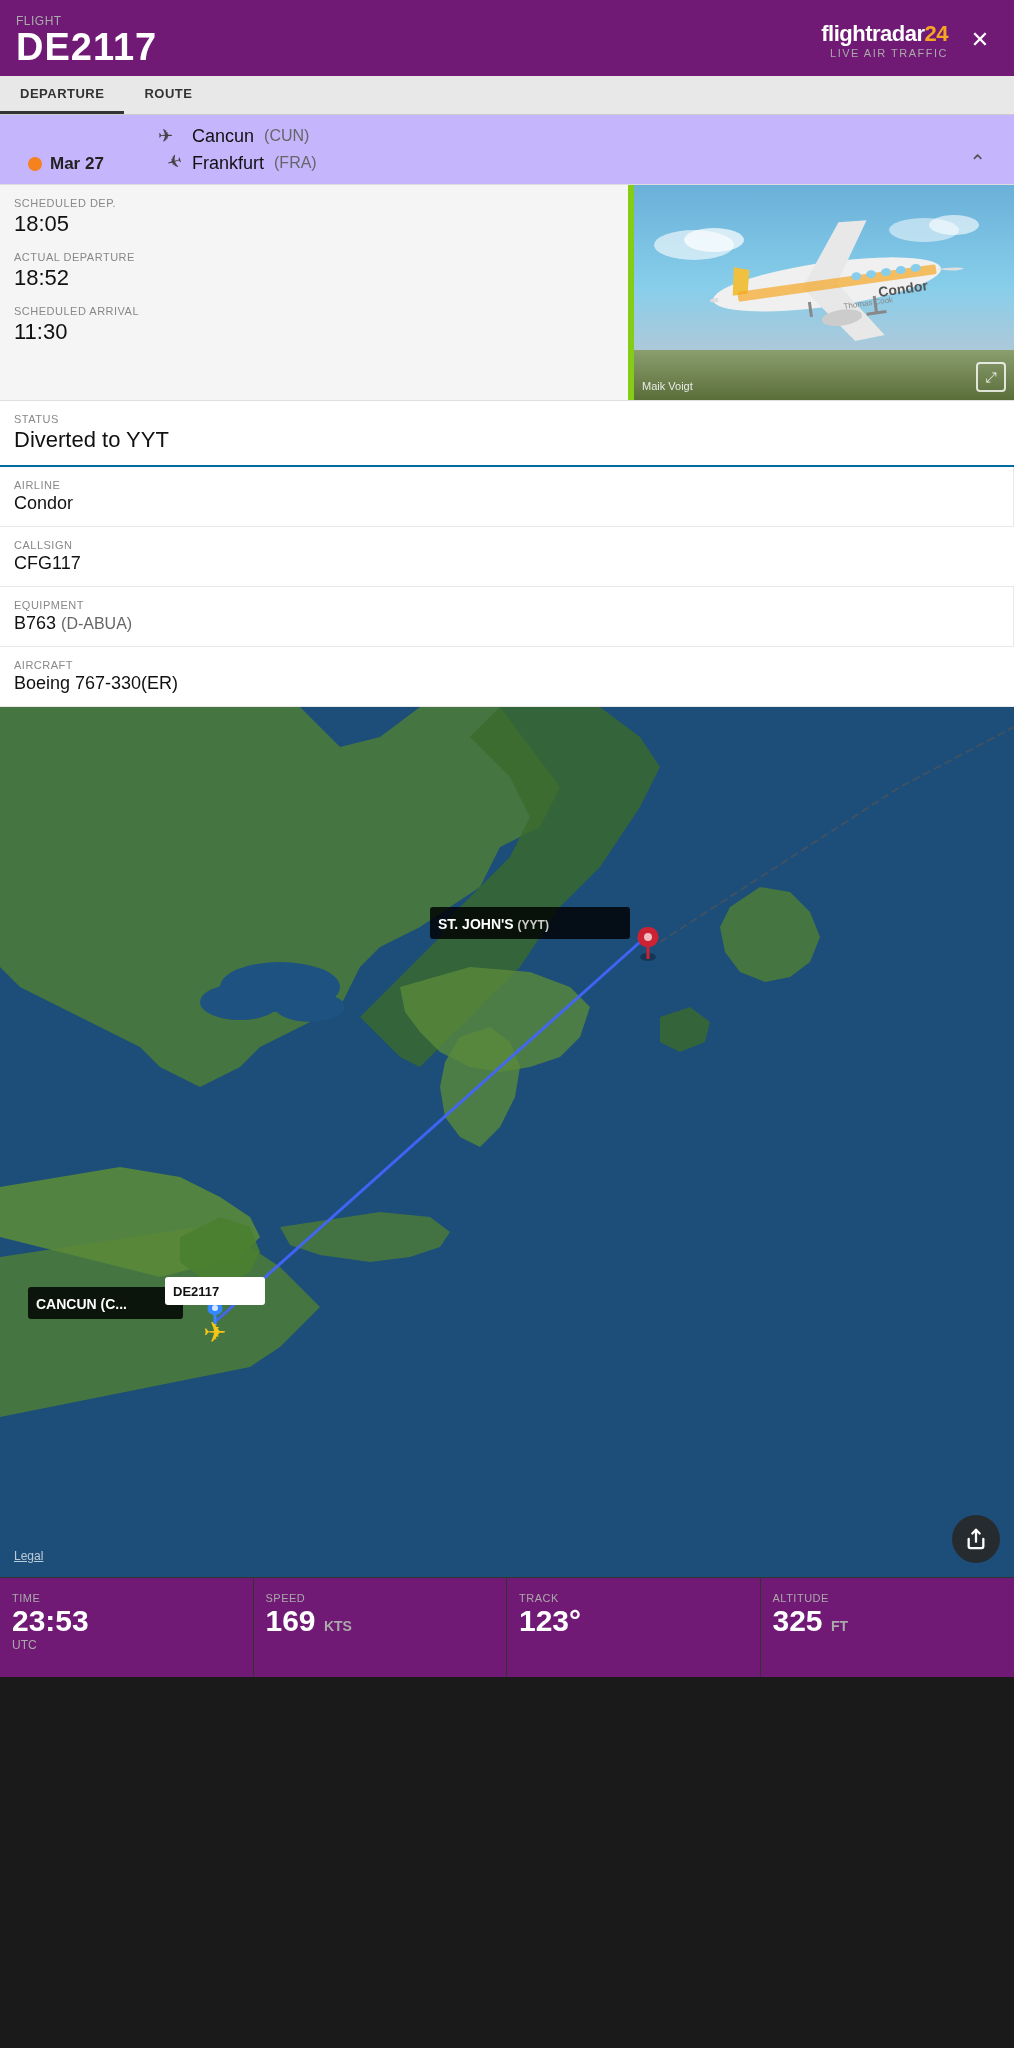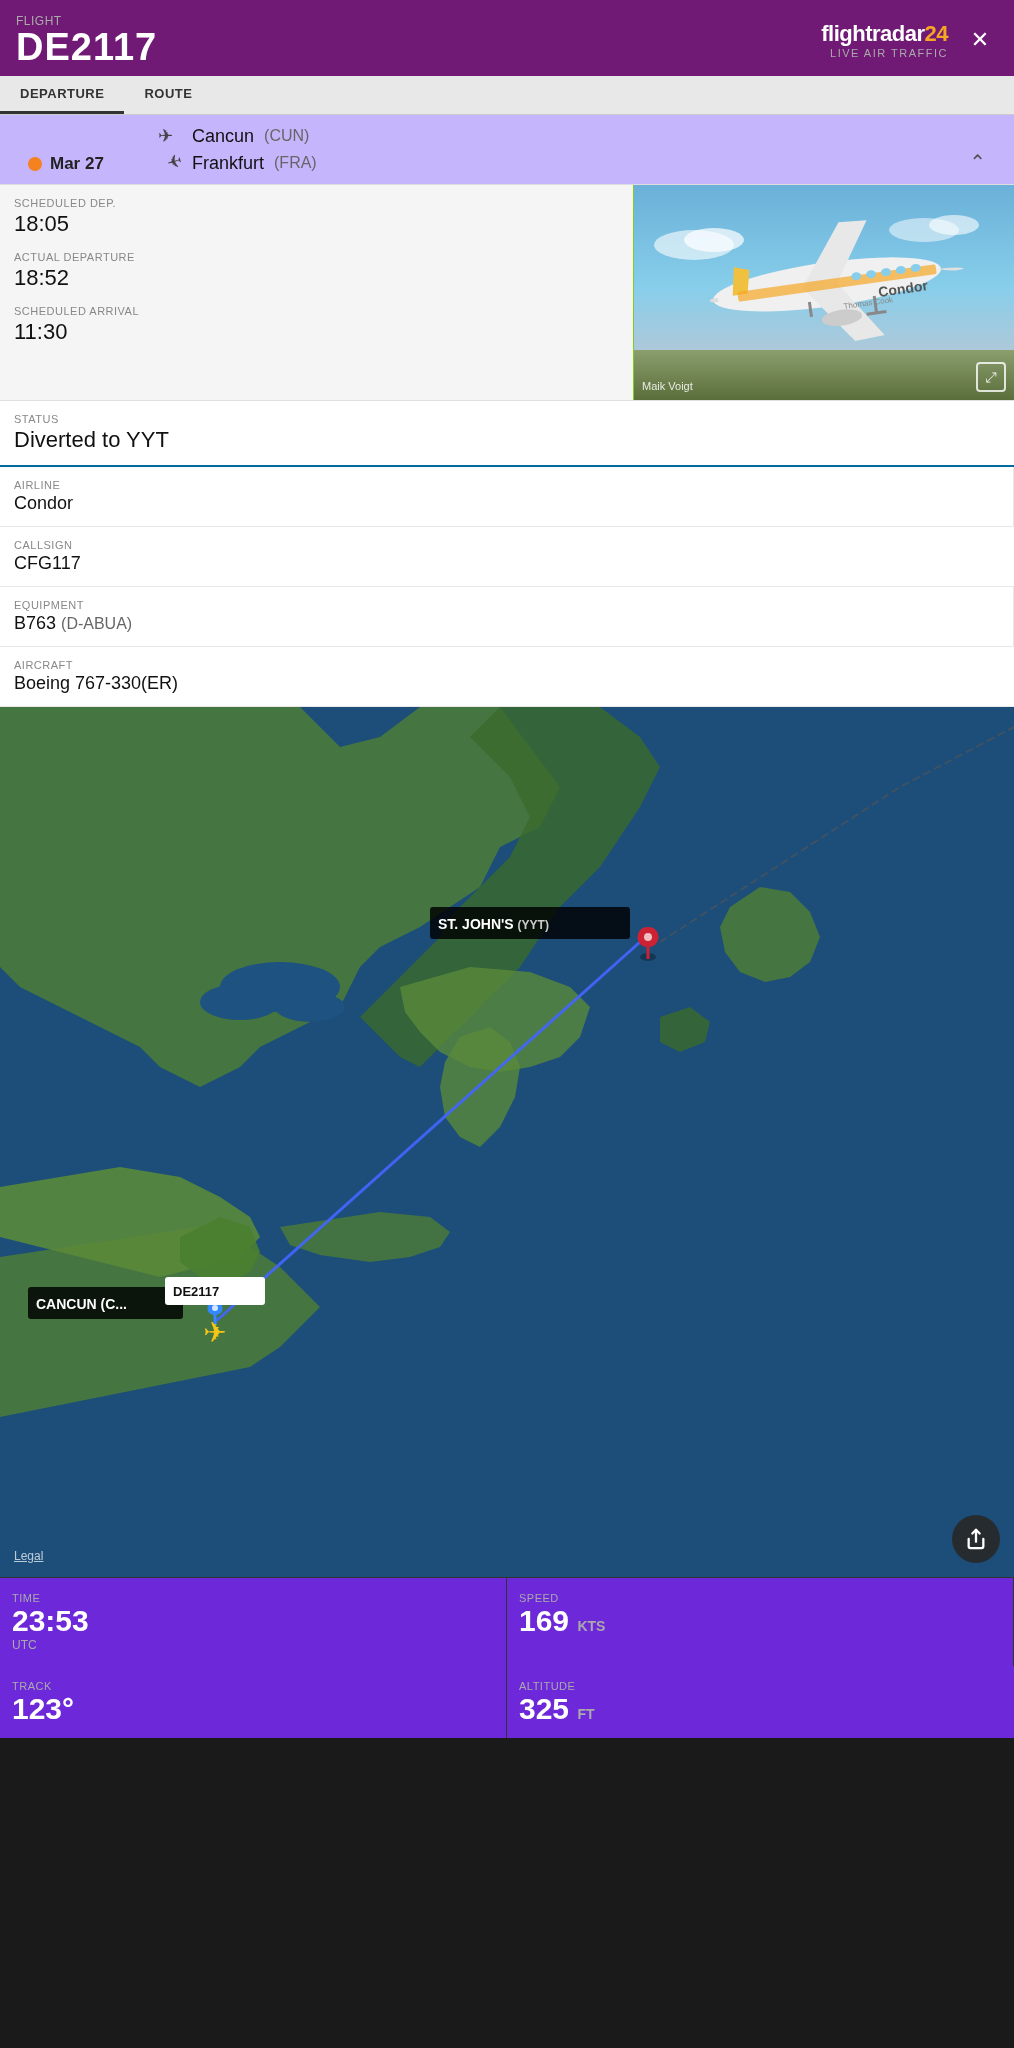--- a/index.html
+++ b/index.html
@@ -151,21 +151,21 @@
 
     
     .details-section {
       background: #f5f5f5;
       color: #111;
       display: flex;
     }
     .details-left {
       flex: 1;
       padding: 12px 14px;
-      border-right: 1px solid #84cc16;
+      border-right: 6px solid #84cc16;
     }
     .details-right {
       flex-shrink: 0;
       width: 380px;
       position: relative;
       overflow: hidden;
     }
     .detail-item {
       margin-bottom: 14px;
     }
@@ -292,24 +292,24 @@
       display: flex;
       align-items: center;
       justify-content: center;
       cursor: pointer;
       color: #fff;
       font-size: 20px;
     }
 
     
     .bottom-bar {
-      background: #6d28d9;
+      background: #701a75;
       color: #fff;
       display: grid;
-      grid-template-columns: 1fr 1fr;
+      grid-template-columns: 1fr 1fr 1fr 1fr;
       border-top: 1px solid #333;
       min-height: 100px;
     }
     .bottom-stat {
       padding: 14px 12px;
       border-right: 1px solid #333;
     }
     .bottom-stat:last-child {
       border-right: none;
     }

